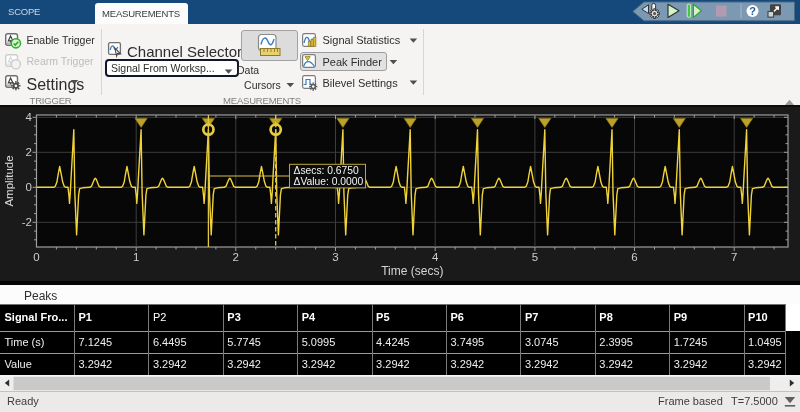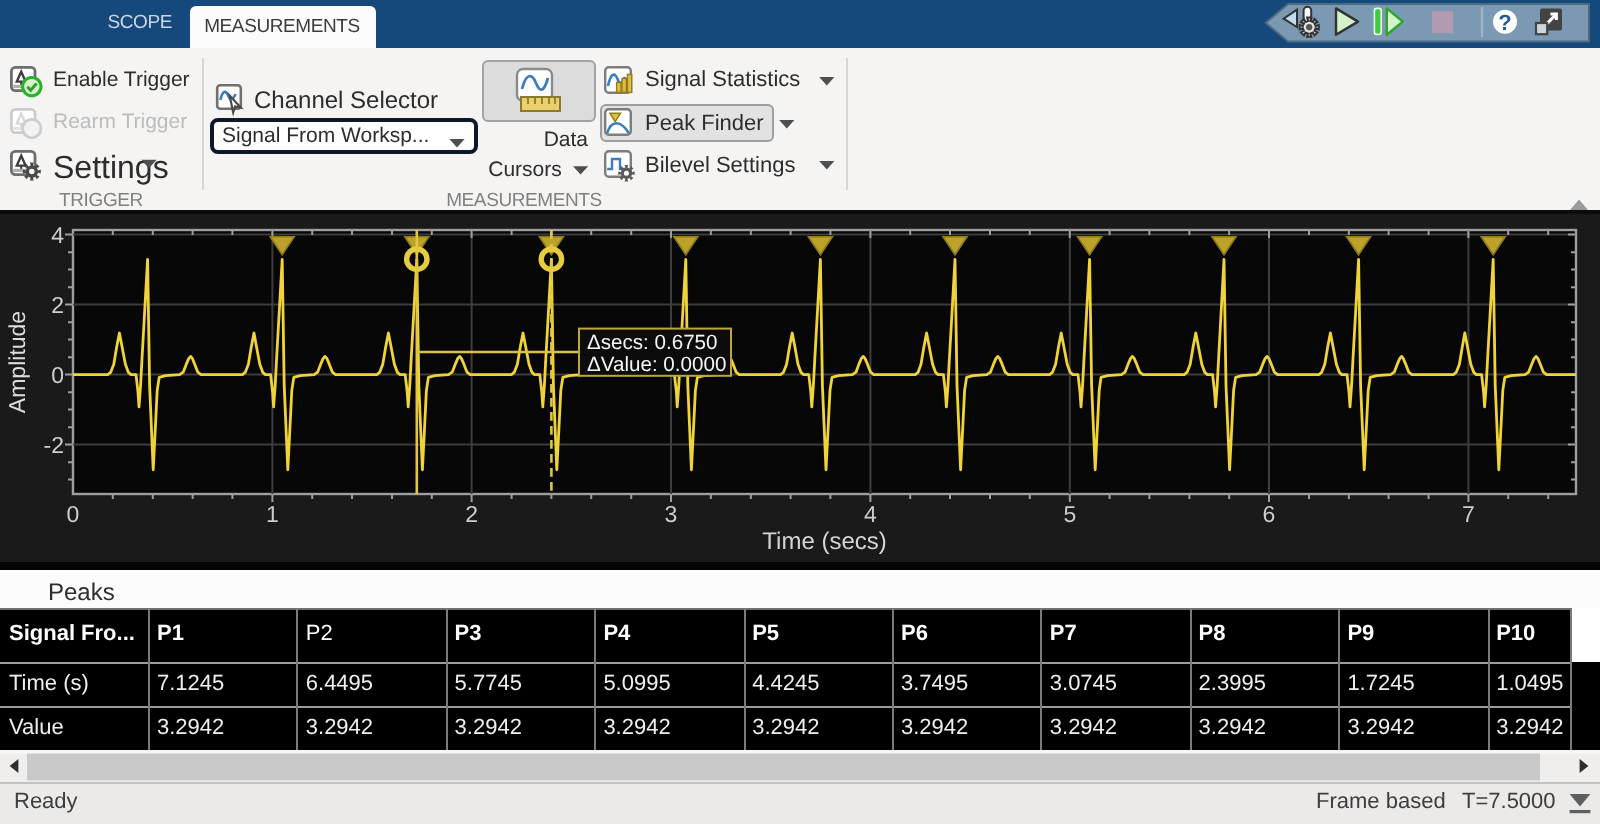--- a/index.html
+++ b/index.html
@@ -1,21 +1,21 @@
 <!DOCTYPE html>
 <html><head><meta charset="utf-8"><style>
 * { margin:0; padding:0; box-sizing:border-box; }
 html,body { width:800px; height:412px; overflow:hidden; font-family:"Liberation Sans", sans-serif; }
 .abs { position:absolute; white-space:nowrap; }
 </style></head>
 <body>
 <div style="position:relative;width:800px;height:412px;background:#f5f4f2">
 
   <div class="abs" style="left:0;top:0;width:800px;height:24px;background:#15497c"></div>
-  <div class="abs" style="left:8px;top:0;width:78px;height:16px;line-height:24px;text-align:right;color:#ccd7e2;font-size:9.5px;letter-spacing:-0.2px">SCOPE</div>
+  <div class="abs" style="left:8px;top:0;width:78px;height:16px;line-height:24px;text-align:left;color:#ccd7e2;font-size:9.5px;letter-spacing:-0.2px">SCOPE</div>
   <div class="abs" style="left:94.5px;top:3px;width:93px;height:21px;background:#fcfcfc;border-radius:3px 3px 0 0;line-height:21px;text-align:center;color:#3a3a3a;font-size:9.5px;letter-spacing:-0.2px">MEASUREMENTS</div>
   <svg width="172" height="23" viewBox="0 0 172 23" style="position:absolute;left:627px;top:0px">
       <path d="M17 2 H167.5 V20.8 H17 L5.8 11.4 Z" fill="#7b99b2" stroke="#4c6a82" stroke-width="1"></path>
       <path d="M21.5 4.8 L14.8 9.3 L21.5 13.5 Z" fill="#c3dcf3" stroke="#333333" stroke-width="1"></path>
       <rect x="24.8" y="3.4" width="3.8" height="8.2" rx="1.9" fill="#f5f5f5" stroke="#333333" stroke-width="1"></rect>
       <polygon points="26.55,8.81 28.65,8.81 28.17,10.42 29.45,10.95 30.24,9.47 31.73,10.96 30.25,11.75 30.78,13.03 32.39,12.55 32.39,14.65 30.78,14.17 30.25,15.45 31.73,16.24 30.24,17.73 29.45,16.25 28.17,16.78 28.65,18.39 26.55,18.39 27.03,16.78 25.75,16.25 24.96,17.73 23.47,16.24 24.95,15.45 24.42,14.17 22.81,14.65 22.81,12.55 24.42,13.03 24.95,11.75 23.47,10.96 24.96,9.47 25.75,10.95 27.03,10.42" fill="#e3e3e3" stroke="#333333" stroke-width="1"></polygon>
       <circle cx="27.6" cy="13.6" r="1.57" fill="#555555"></circle>
       <path d="M41 4.2 V17.4 L52 10.8 Z" fill="#d4f2c8" stroke="#333333" stroke-width="1.2" stroke-linejoin="round"></path>
       <rect x="60.2" y="4.2" width="3.4" height="13" rx="1.2" fill="#3ecb3e" stroke="#eafaea" stroke-width="0.8"></rect>
       <path d="M66.4 4.2 V17.4 L74.4 10.8 Z" fill="#d4f2c8" stroke="#2aa52a" stroke-width="1.2" stroke-linejoin="round"></path>
@@ -29,24 +29,24 @@
     </svg>
 
   <div class="abs" style="left:0;top:24px;width:800px;height:81px;background:#f5f4f2"></div>
   <div class="abs" style="left:100.5px;top:29px;width:1px;height:66px;background:#d8d6d3"></div>
   <div class="abs" style="left:423px;top:29px;width:1px;height:66px;background:#d8d6d3"></div>
   <div class="abs" style="left:0px;top:96px;width:101px;text-align:center;font-size:9.5px;line-height:10px;color:#808080;letter-spacing:-0.2px">TRIGGER</div>
   <div class="abs" style="left:101px;top:96px;width:322px;text-align:center;font-size:9.5px;line-height:10px;color:#808080;letter-spacing:-0.2px">MEASUREMENTS</div>
   <div class="abs" style="left:26.5px;top:33.5px;font-size:10.5px;color:#2d2d2d">Enable Trigger</div>
   <div class="abs" style="left:26.5px;top:54.5px;font-size:10.5px;color:#bcbcbc">Rearm Trigger</div>
   <div class="abs" style="left:26.5px;top:75.5px;font-size:16px;color:#2d2d2d">Settings</div>
-  <div class="abs" style="left:127px;top:42.5px;font-size:12px;color:#2d2d2d">Channel Selector</div>
+  <div class="abs" style="left:127px;top:42.5px;font-size:15px;color:#2d2d2d">Channel Selector</div>
   <div class="abs" style="left:104.5px;top:59px;width:134.5px;height:17.5px;background:#ffffff;border:2px solid #0f172a;border-radius:4px;line-height:15.5px;padding-left:4.5px;font-size:10.5px;color:#2d2d2d">Signal From Worksp...</div>
   <div class="abs" style="left:241px;top:29.5px;width:57.3px;height:31px;background:#dcdcdc;border:1px solid #a2a2a2;border-radius:3px"></div>
-  <div class="abs" style="left:237px;top:63.5px;width:57px;text-align:right;font-size:10.5px;color:#2d2d2d">Data</div>
+  <div class="abs" style="left:237px;top:63.5px;width:57px;text-align:left;font-size:10.5px;color:#2d2d2d">Data</div>
   <div class="abs" style="left:234px;top:78.5px;width:57px;text-align:center;font-size:10.5px;color:#2d2d2d">Cursors</div>
   <div class="abs" style="left:299.5px;top:51.5px;width:87.5px;height:19.5px;background:#e2e2e2;border:1px solid #9e9e9e;border-radius:3px"></div>
   <div class="abs" style="left:322.5px;top:33.5px;font-size:11px;color:#2d2d2d">Signal Statistics</div>
   <div class="abs" style="left:322.5px;top:55.5px;font-size:11px;color:#2d2d2d">Peak Finder</div>
   <div class="abs" style="left:322.5px;top:76.5px;font-size:11px;color:#2d2d2d">Bilevel Settings</div>
   <svg width="800" height="81" viewBox="0 0 800 81" style="position:absolute;left:0;top:24px">
       <rect x="5.7" y="9.7" width="11.8" height="11.6" rx="2" fill="#ffffff" stroke="#6e6e6e" stroke-width="1.4"></rect>
       <rect x="6.6" y="18.4" width="10" height="1.6" fill="#6e6e6e" opacity="0.55"></rect>
       <path d="M8.4 16.8 L10.6 11.9 L12.8 16.8 Z" fill="none" stroke="#3f3f3f" stroke-width="1.2"></path>
       <path d="M10.6 16.8 v1.6" stroke="#3f3f3f" stroke-width="1.1"></path>

